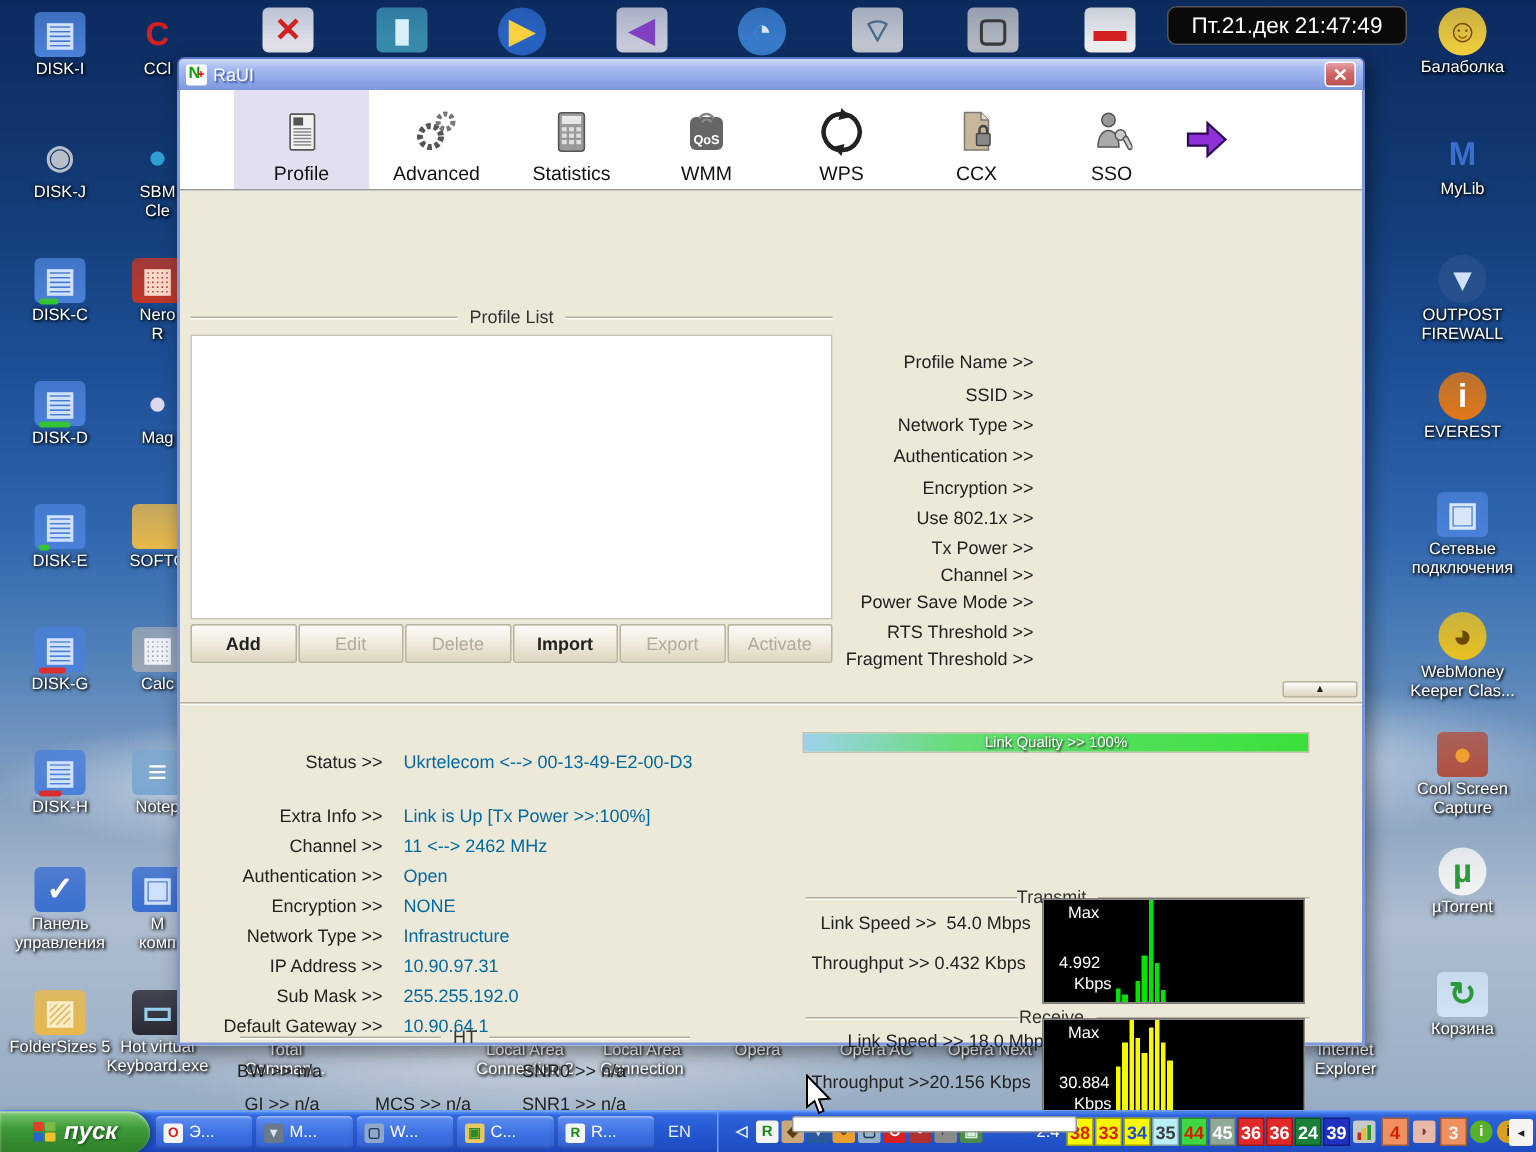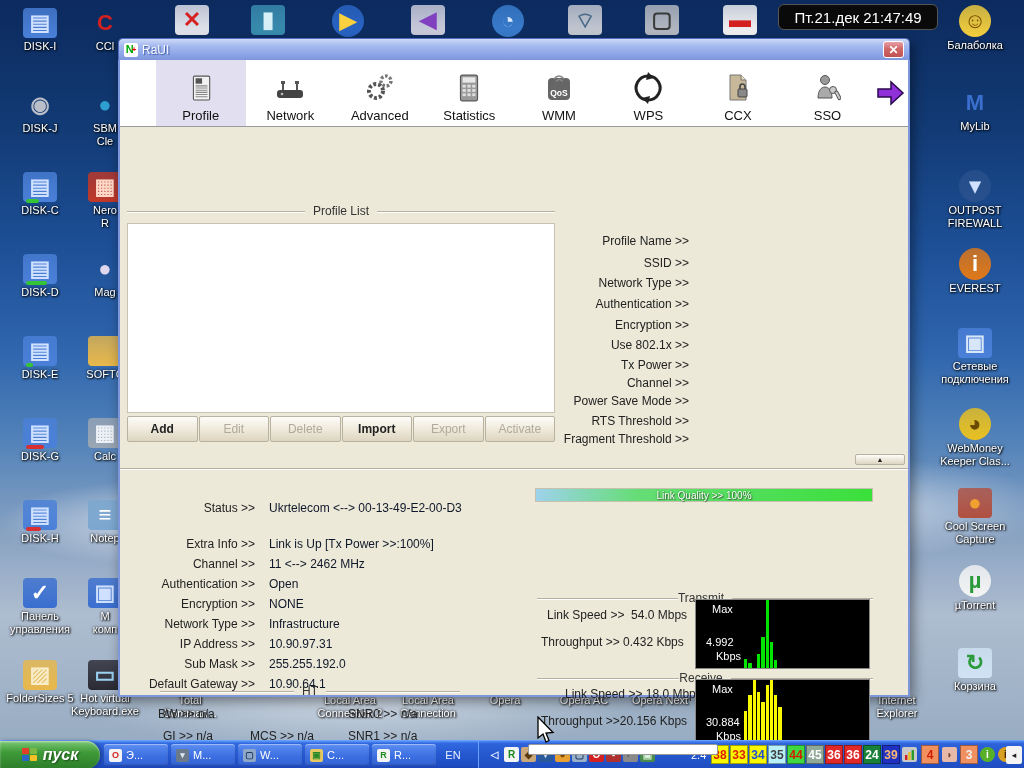--- a/index.html
+++ b/index.html
@@ -48,21 +48,21 @@
   .rbtn{flex:1;height:26px;border:1px solid #b8b2a0;border-radius:2px;font-size:12px;font-weight:bold;color:#222;
     background:linear-gradient(180deg,#fdfcf9,#efeadc 50%,#ddd5c0);display:flex;align-items:center;justify-content:center;cursor:pointer}
   .rbtn.dis{color:#b0aa9a;font-weight:normal;cursor:default}
   .fieldlbl{position:absolute;right:219px;font-size:12px;color:#222;white-space:nowrap}
   .collapse{position:absolute;width:50px;height:11px;border:1px solid #b8b2a0;border-radius:2px;
     background:linear-gradient(180deg,#fdfcf9,#ddd5c0);display:flex;align-items:center;justify-content:center;
     font-size:7px;color:#222;cursor:pointer}
   .hsep{position:absolute;height:1px;background:#b6b0a0;box-shadow:0 1px 0 #fff}
   .srow{display:flex;font-size:12px;line-height:20px}
   .srow .sl{width:135px;text-align:right;color:#222;white-space:nowrap}
-  .srow .sv{margin-left:14px;color:#0f172a;white-space:nowrap}
+  .srow .sv{margin-left:14px;color:#0369a1;white-space:nowrap}
   #status-rows{position:absolute;left:0;top:371px}
   #status-rows .srow:first-child{margin-bottom:16px}
   .mini{position:absolute;font-size:12px;color:#222;white-space:nowrap}
   .pbar{position:absolute;height:14px;background:#fffef2;border:1px solid #c6c0ae;}
   .pfill{height:100%;background:linear-gradient(90deg,#9ed2ec 0%,#66dd77 30%,#3ae03a 100%)}
   .ptext{position:absolute;inset:0;display:flex;align-items:center;justify-content:center;
     font-size:10px;color:#fff;text-shadow:0 0 2px #0a8a0a,1px 1px 1px #555}
   .graph{position:absolute;width:175px;height:70px;background:#000;border:1px solid #888}
   .graph-bars{position:absolute;inset:0;display:flex;align-items:flex-end;padding:0 1px}
   .graph-bars div{flex:1;margin-right:1px}
@@ -275,32 +275,20 @@
             <svg width="26" height="30" viewBox="0 0 24 26">
               <rect x="5" y="2" width="15" height="22" rx="1" fill="#f2f2f2" stroke="#555"></rect>
               <rect x="7" y="4" width="6" height="5" fill="#555"></rect>
               <path d="M7 11h11M7 13h11M7 15h11M7 17h11M7 19h11M7 21h11" stroke="#888" stroke-width="1"></path>
             </svg>
           </div>
           <div class="tlabel">Profile</div>
         </div>
         <div class="tab">
           <div class="tico">
-            <svg width="34" height="30" viewBox="0 0 34 26">
-              <rect x="4" y="15" width="26" height="8" rx="3" fill="#444"></rect>
-              <path d="M10 15v-7M24 15v-7" stroke="#555" stroke-width="2"></path>
-              <rect x="8" y="6" width="4" height="3" fill="#555"></rect>
-              <rect x="22" y="6" width="4" height="3" fill="#555"></rect>
-              <circle cx="9" cy="19" r="1.3" fill="#bbb"></circle>
-            </svg>
-          </div>
-          <div class="tlabel">Network</div>
-        </div>
-        <div class="tab">
-          <div class="tico">
             <svg width="32" height="32" viewBox="0 0 32 32">
               <circle cx="12" cy="19" r="7" fill="none" stroke="#555" stroke-width="4" stroke-dasharray="3 2"></circle>
               <circle cx="22" cy="9" r="5" fill="none" stroke="#777" stroke-width="3.4" stroke-dasharray="2.6 1.8"></circle>
             </svg>
           </div>
           <div class="tlabel">Advanced</div>
         </div>
         <div class="tab">
           <div class="tico">
             <svg width="24" height="30" viewBox="0 0 22 28">
@@ -622,21 +610,21 @@
         <div class="tray-text" style="left: 212px;">2.4</div>
         <div class="num" style="background: rgb(248, 248, 0); color: rgb(224, 32, 0); left: 232px;">38</div>
         <div class="num" style="background: rgb(248, 248, 0); color: rgb(224, 32, 0); left: 251px;">33</div>
         <div class="num" style="background: rgb(248, 248, 0); color: #1d4ed8; left: 270px;">34</div>
         <div class="num" style="background: rgb(184, 240, 248); color: rgb(64, 64, 64); left: 289px;">35</div>
         <div class="num" style="background: rgb(64, 216, 64); color: rgb(208, 32, 0); left: 308px;">44</div>
         <div class="num" style="background: rgb(144, 168, 152); color: rgb(255, 255, 255); left: 327px;">45</div>
         <div class="num" style="background: rgb(224, 40, 40); color: rgb(255, 255, 255); left: 346px;">36</div>
         <div class="num" style="background: rgb(224, 40, 40); color: rgb(255, 255, 255); left: 365px;">36</div>
         <div class="num" style="background: rgb(24, 128, 56); color: rgb(255, 255, 255); left: 384px;">24</div>
-        <div class="num" style="background: rgb(32, 48, 192); color: #fdba74; left: 403px;">39</div>
+        <div class="num" style="background: rgb(32, 48, 192); color: #ffffff; left: 403px;">39</div>
         <div class="trico" style="background: rgb(200, 200, 200); left: 423px;">
           <svg width="11" height="11" viewBox="0 0 11 11">
             <rect x="1" y="6" width="2.4" height="5" fill="#d02020"></rect>
             <rect x="4.3" y="3" width="2.4" height="8" fill="#e8c020"></rect>
             <rect x="7.6" y="1" width="2.4" height="10" fill="#2a9a2a"></rect>
           </svg>
         </div>
         <div class="num" style="background: rgb(240, 144, 96); color: rgb(208, 32, 0); left: 442px;">4</div>
         <div class="trico" style="background: rgb(232, 184, 168); color: rgb(122, 64, 48); left: 463px;">◗</div>
         <div class="num" style="background: rgb(240, 144, 96); color: rgb(240, 240, 240); left: 481px;">3</div>

